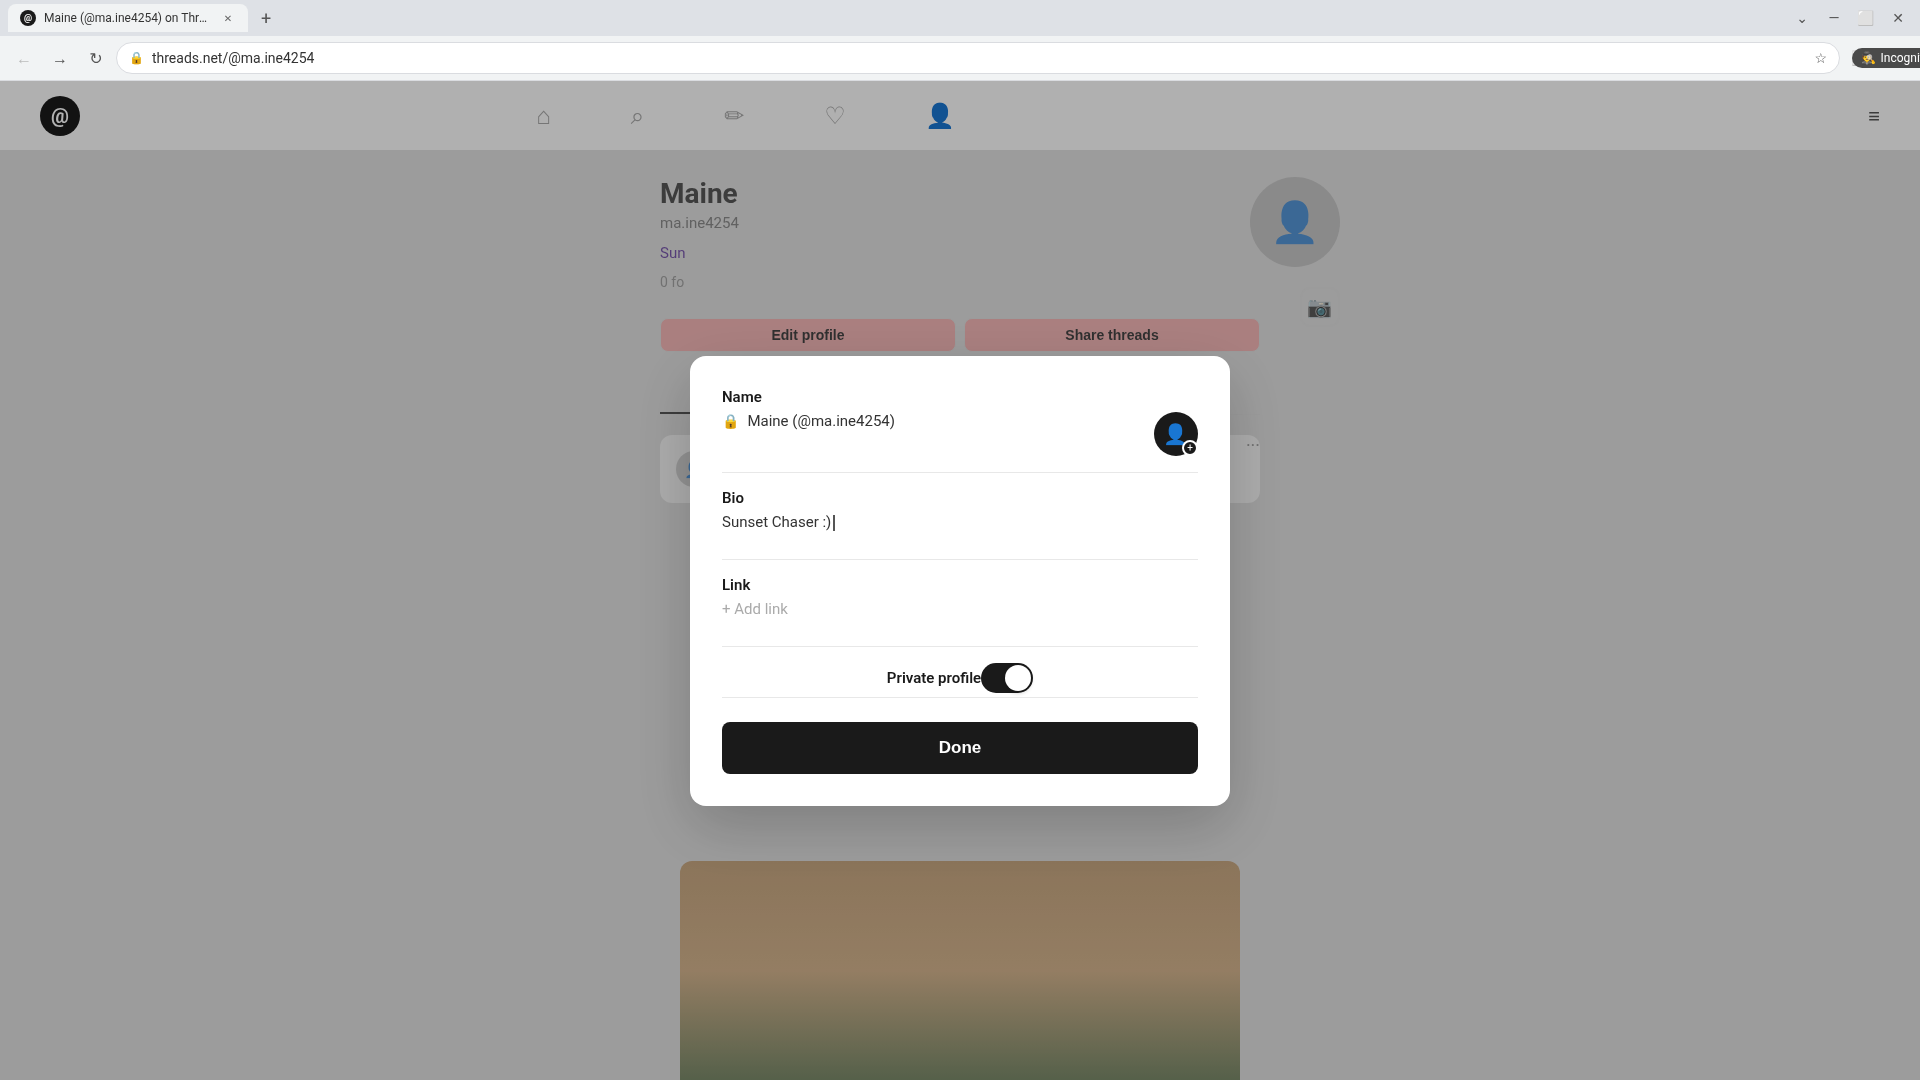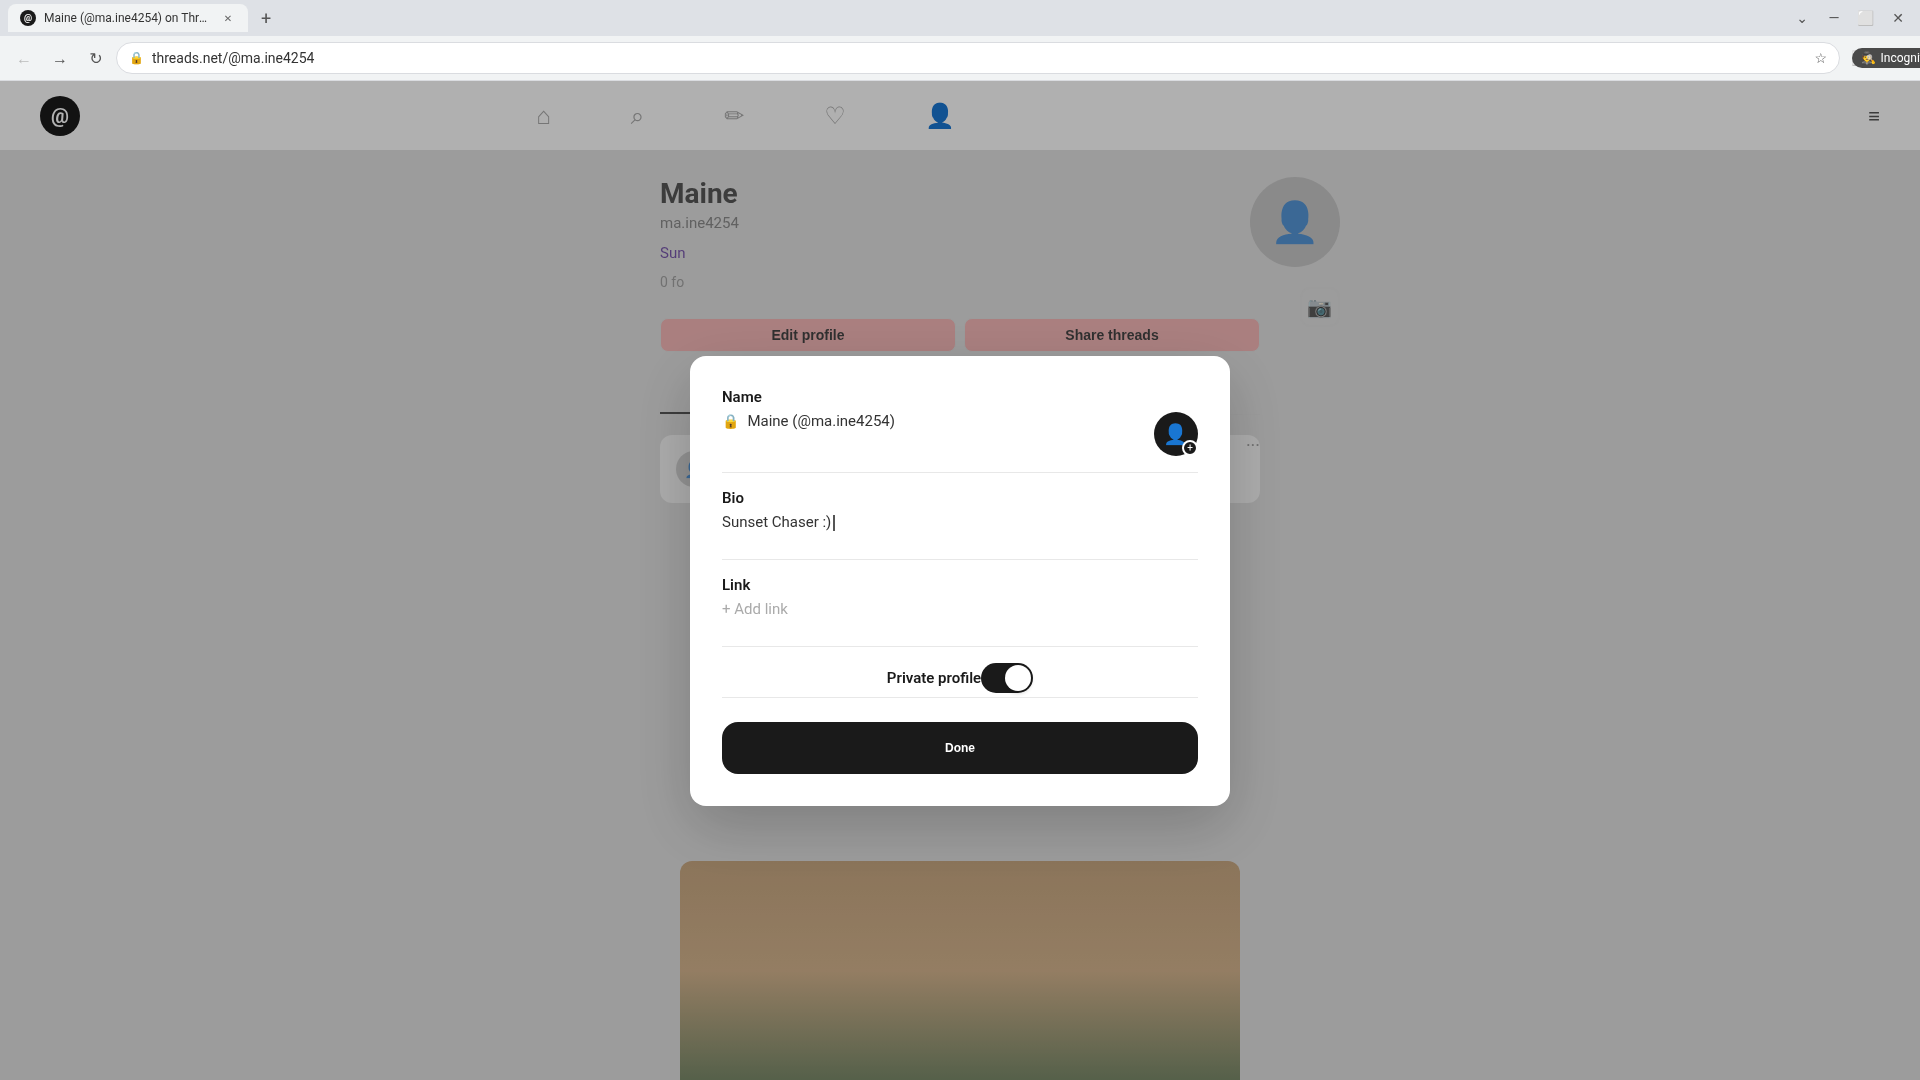--- a/index.html
+++ b/index.html
@@ -497,22 +497,22 @@
       box-shadow: 0 2px 4px rgba(0,0,0,0.2);
     }
 
     
     .done-btn {
       width: 100%;
       height: 52px;
       background: #1a1a1a;
       color: white;
       border: none;
-      border-radius: 16px;
-      font-size: 12px;
+      border-radius: 8px;
+      font-size: 17px;
       font-weight: 600;
       cursor: pointer;
     }
 
     
     .cursor {
       display: inline-block;
       width: 2px;
       height: 16px;
       background: #555;

